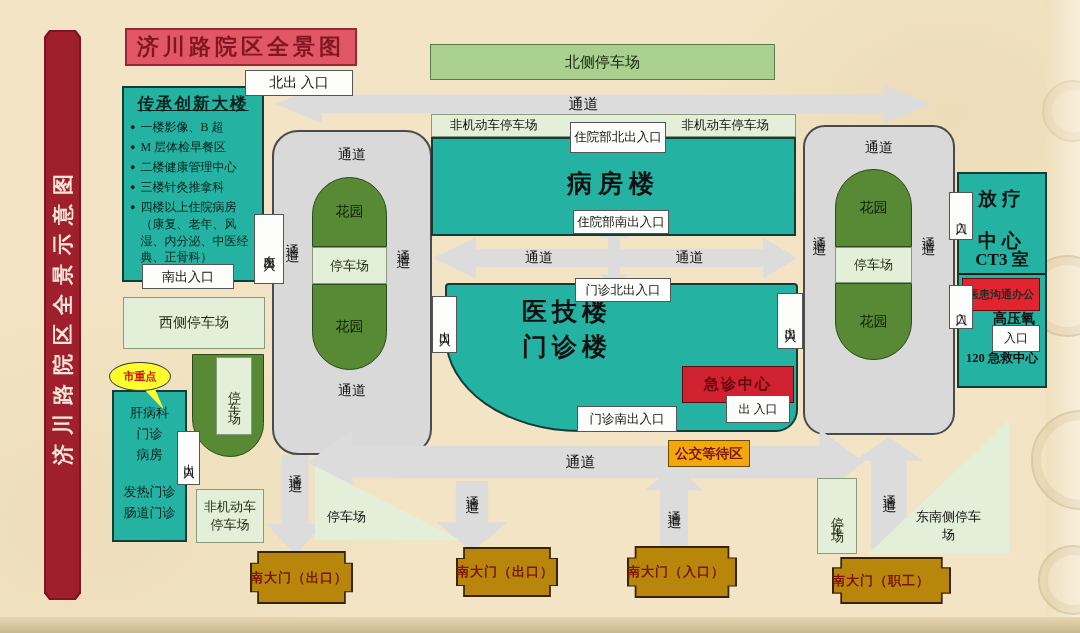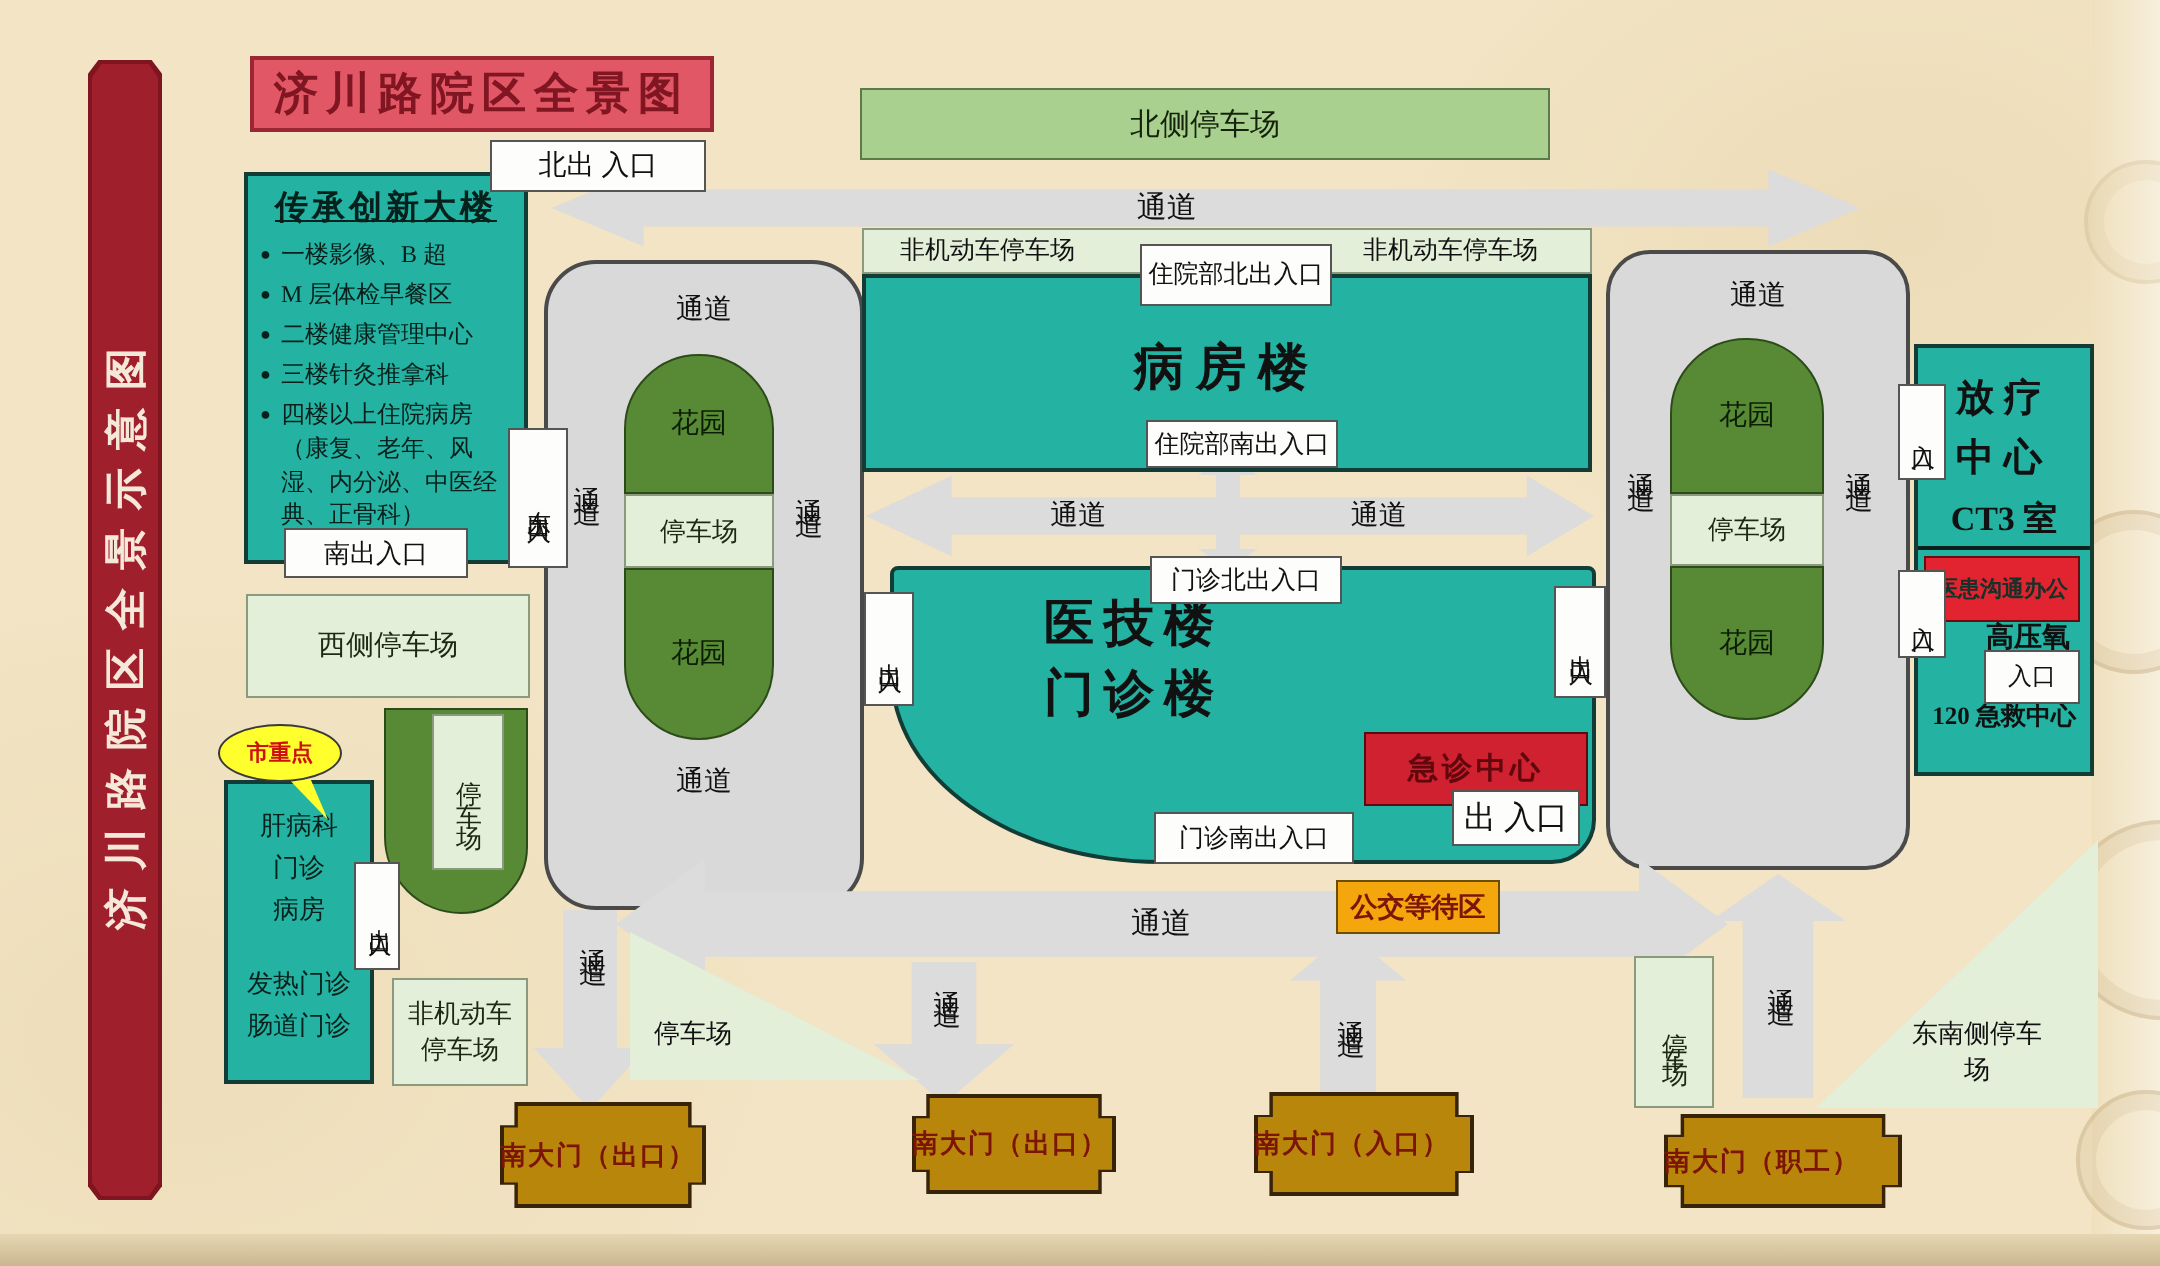--- a/index.html
+++ b/index.html
@@ -119,21 +119,21 @@
   </div>
 
   <div class="box pale flexc" style="left:123px;top:297px;width:142px;height:52px;font-size:14px;">
     <span>西侧停车场</span>
   </div>
 
   <div class="box pale tri" style="left:315px;top:466px;width:145px;height:74px;border:none;clip-path:polygon(0% 0%,100% 100%,0% 100%);background:#e3efd8;">
     <span class="lbl" style="left:12px;top:42px;font-size:13px;">停车场</span>
   </div>
 
-  <div class="box pale tri" style="left:908px;top:420px;width:141px;height:134px;border:none;clip-path:polygon(100% 0%,100% 100%,0% 100%);background:#e3efd8;">
+  <div class="box pale tri" style="left:868px;top:420px;width:141px;height:134px;border:none;clip-path:polygon(100% 0%,100% 100%,0% 100%);background:#e3efd8;">
     <div class="lbl" style="left:28px;top:88px;width:105px;text-align:center;font-size:13px;white-space:normal;">
       <div>东南侧停车</div>
       <div>场</div>
     </div>
   </div>
 
   <div class="box pale flexc" style="left:817px;top:478px;width:40px;height:76px;">
     <span class="vtext" style="font-size:13px;letter-spacing:7px;">停车场</span>
   </div>
 
@@ -204,33 +204,33 @@
   </div>
   <div class="box white-box flexc" style="left:432px;top:296px;width:25px;height:57px;">
     <span class="vtext" style="font-size:12px;letter-spacing:2px;">出入口</span>
   </div>
   <div class="box white-box flexc" style="left:777px;top:293px;width:26px;height:56px;">
     <span class="vtext" style="font-size:12px;letter-spacing:2px;">出入口</span>
   </div>
   <div class="box flexc" style="left:682px;top:366px;width:112px;height:37px;background:#cf2130;border:1.5px solid #5c0a10;">
     <span class="bname" style="font-size:15px;color:#62080d;letter-spacing:2px;">急诊中心</span>
   </div>
-  <div class="box white-box flexc" style="left:726px;top:395px;width:64px;height:28px;font-size:16px;">
+  <div class="box white-box flexc" style="left:726px;top:395px;width:64px;height:28px;font-size:12px;">
     <span>出 入口</span>
   </div>
   <div class="box white-box flexc" style="left:577px;top:406px;width:100px;height:26px;font-size:12.5px;">
     <span>门诊南出入口</span>
   </div>
   <div class="box flexc" style="left:668px;top:440px;width:82px;height:27px;background:#f3a70c;border:1.5px solid #6d4e00;">
     <span class="bname" style="font-size:13.5px;color:#7c1408;">公交等待区</span>
   </div>
 
   <div class="box teal" style="left:957px;top:172px;width:90px;height:216px;">
     <span class="lbl bname center-x" style="top:12px;font-size:19px;letter-spacing:5px;">放疗</span>
-    <span class="lbl bname center-x" style="top:42px;font-size:19px;letter-spacing:5px;">中心</span>
+    <span class="lbl bname center-x" style="top:54px;font-size:19px;letter-spacing:5px;">中心</span>
     <span class="lbl bname center-x" style="top:74px;font-size:17px;">CT3 室</span>
     <div class="box" style="left:0;top:99px;width:100%;height:0;border-top:2px solid #0b1f1b;"></div>
     <div class="box flexc" style="left:3px;top:104px;width:78px;height:33px;background:#e1242f;border:1px solid #70090f;">
       <span style="font-size:11px;color:#16302a;font-weight:bold;">医患沟通办公</span>
     </div>
     <span class="lbl bname" style="left:34px;top:136px;font-size:14px;">高压氧</span>
     <span class="lbl bname center-x" style="top:176px;font-size:12.5px;">120 急救中心</span>
     <div class="box white-box flexc" style="left:33px;top:151px;width:48px;height:27px;font-size:12px;">
       <span>入口</span>
     </div>

